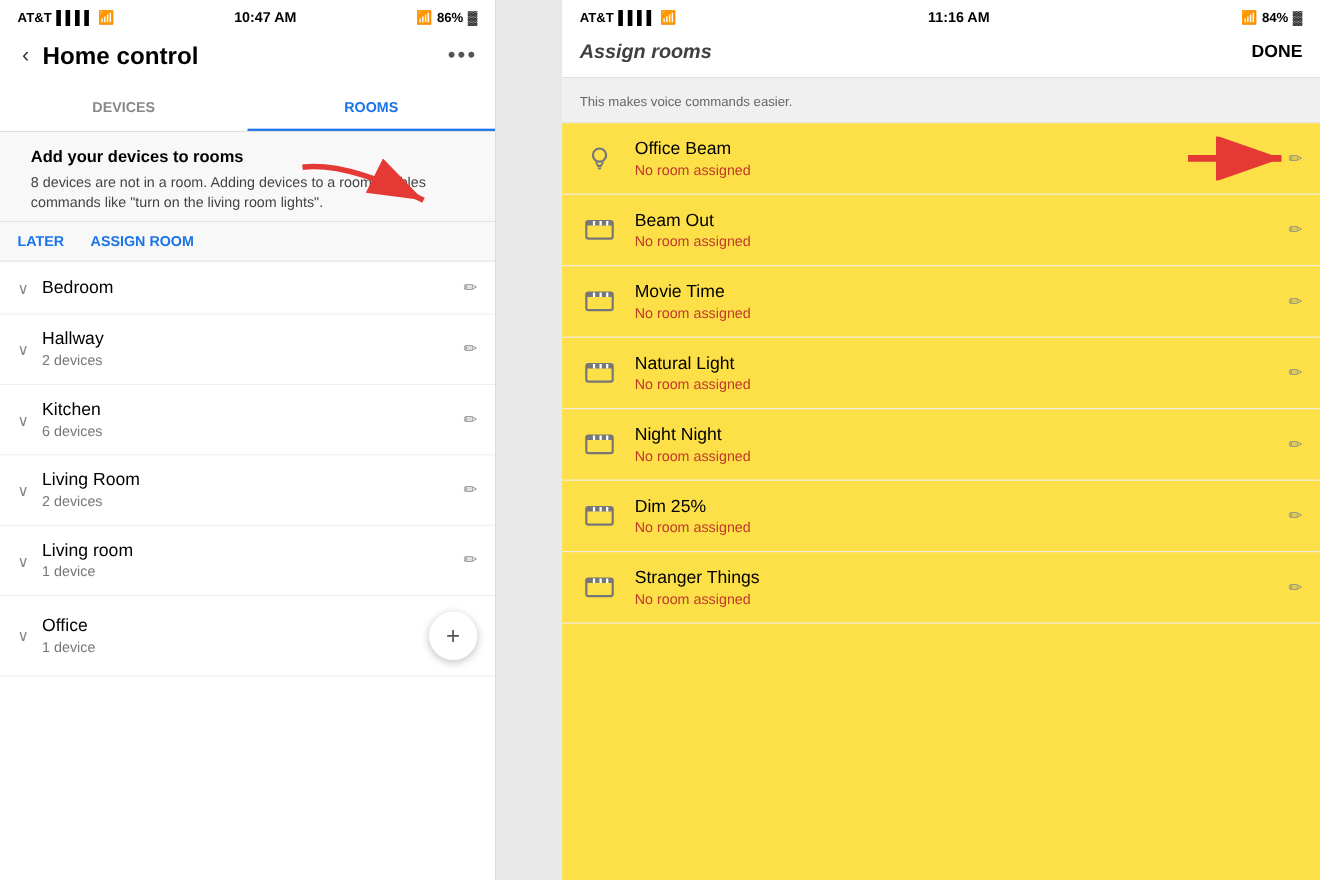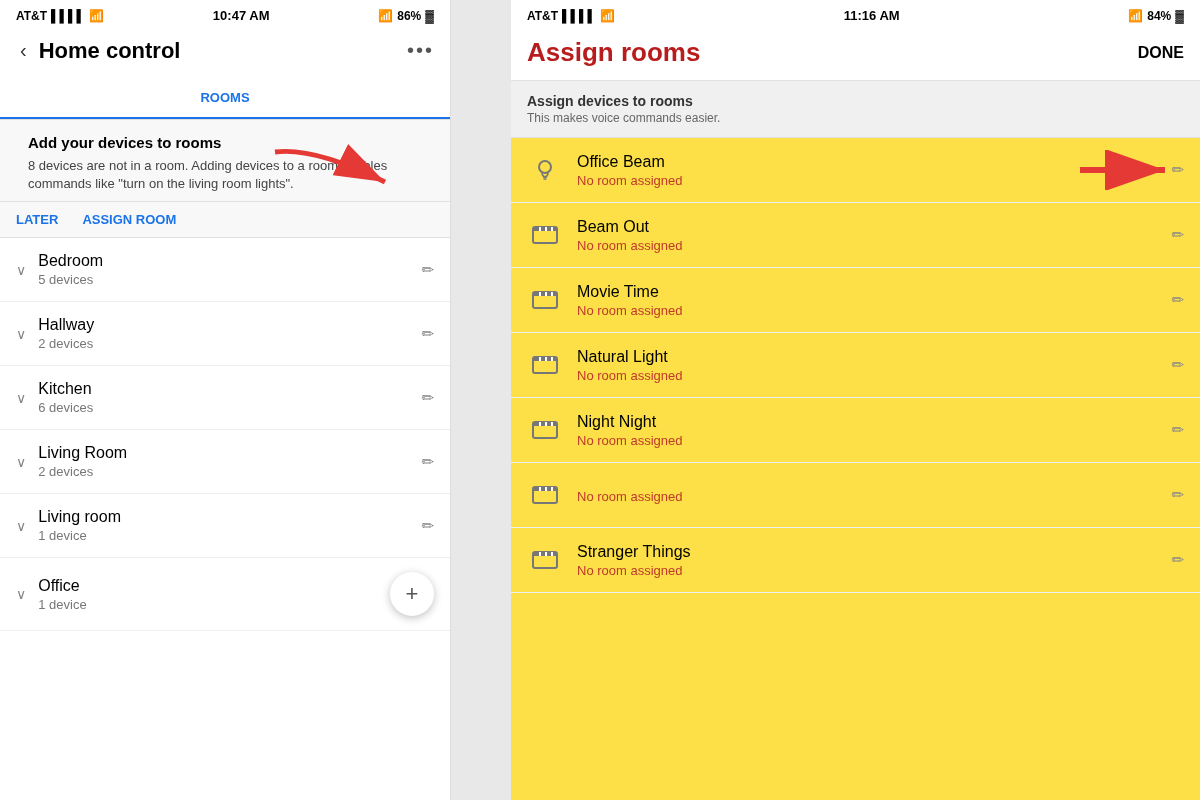--- a/index.html
+++ b/index.html
@@ -213,23 +213,24 @@
 
     .right-header {
       display: flex;
       align-items: center;
       justify-content: space-between;
       padding: 10px 16px 12px;
       border-bottom: 1px solid #e0e0e0;
     }
 
     .assign-title {
-      font-size: 26px;
+      font-size: 18px;
       font-weight: 700;
-      color: #b91c1c;
+      color: #404040;
+      font-style: italic;
     }
 
     .done-btn {
       font-size: 16px;
       font-weight: 700;
       color: #000;
       cursor: pointer;
     }
 
     .assign-subtitle-bar {
@@ -324,20 +325,21 @@
     </div>
   </div>
 
   <div class="header-bar">
     <span class="back-btn">‹</span>
     <span class="header-title">Home control</span>
     <span class="more-btn">•••</span>
   </div>
 
   <div class="tabs">
+    <div class="tab">DEVICES</div>
     <div class="tab active">ROOMS</div>
   </div>
 
   <div class="add-devices-banner">
     <div class="add-devices-title">Add your devices to rooms</div>
     <div class="add-devices-desc">8 devices are not in a room. Adding devices to a room enables commands like "turn on the living room lights".</div>
   </div>
 
   <div class="banner-actions" style="position:relative;">
     <span class="banner-btn">LATER</span>
@@ -352,21 +354,20 @@
       <path d="M20 15 Q60 10 130 45" stroke="#e53935" stroke-width="5" fill="none" marker-end="url(#arrowhead-left)"></path>
     </svg>
   </div>
 
   <div class="rooms-list" style="position:relative;">
 
     <div class="room-item">
       <span class="chevron-down">∨</span>
       <div class="room-info">
         <div class="room-name">Bedroom</div>
-        <div class="room-count">5 devices</div>
       </div>
       <span class="edit-icon pencil"></span>
     </div>
 
     <div class="room-item">
       <span class="chevron-down">∨</span>
       <div class="room-info">
         <div class="room-name">Hallway</div>
         <div class="room-count">2 devices</div>
       </div>
@@ -431,21 +432,20 @@
       <span>▓</span>
     </div>
   </div>
 
   <div class="right-header">
     <span class="assign-title">Assign rooms</span>
     <span class="done-btn">DONE</span>
   </div>
 
   <div class="assign-subtitle-bar">
-    <div class="assign-subtitle-title">Assign devices to rooms</div>
     <div class="assign-subtitle-desc">This makes voice commands easier.</div>
   </div>
 
   <div class="devices-list">
 
     <div class="device-item right-arrow-container" style="position:relative;">
       <div class="device-icon">
         <svg width="26" height="26" viewBox="0 0 26 26" fill="none" xmlns="http://www.w3.org/2000/svg">
           <circle cx="13" cy="10" r="6" stroke="#777" stroke-width="2" fill="none"></circle>
           <path d="M10 16 Q10 19 13 20 Q16 19 16 16" stroke="#777" stroke-width="1.5" fill="none"></path>
@@ -541,20 +541,21 @@
       <div class="device-icon">
         <svg width="28" height="24" viewBox="0 0 28 24" fill="none">
           <rect x="2" y="4" width="24" height="16" rx="2" stroke="#777" stroke-width="2" fill="none"></rect>
           <rect x="2" y="4" width="24" height="4" rx="1" fill="#777"></rect>
           <line x1="9" y1="4" x2="9" y2="8" stroke="#fff" stroke-width="2"></line>
           <line x1="15" y1="4" x2="15" y2="8" stroke="#fff" stroke-width="2"></line>
           <line x1="21" y1="4" x2="21" y2="8" stroke="#fff" stroke-width="2"></line>
         </svg>
       </div>
       <div class="device-info">
+        <div class="device-name">Dim 25%</div>
         <div class="device-status">No room assigned</div>
       </div>
       <span class="device-edit pencil"></span>
     </div>
 
     <div class="device-item">
       <div class="device-icon">
         <svg width="28" height="24" viewBox="0 0 28 24" fill="none">
           <rect x="2" y="4" width="24" height="16" rx="2" stroke="#777" stroke-width="2" fill="none"></rect>
           <rect x="2" y="4" width="24" height="4" rx="1" fill="#777"></rect>

